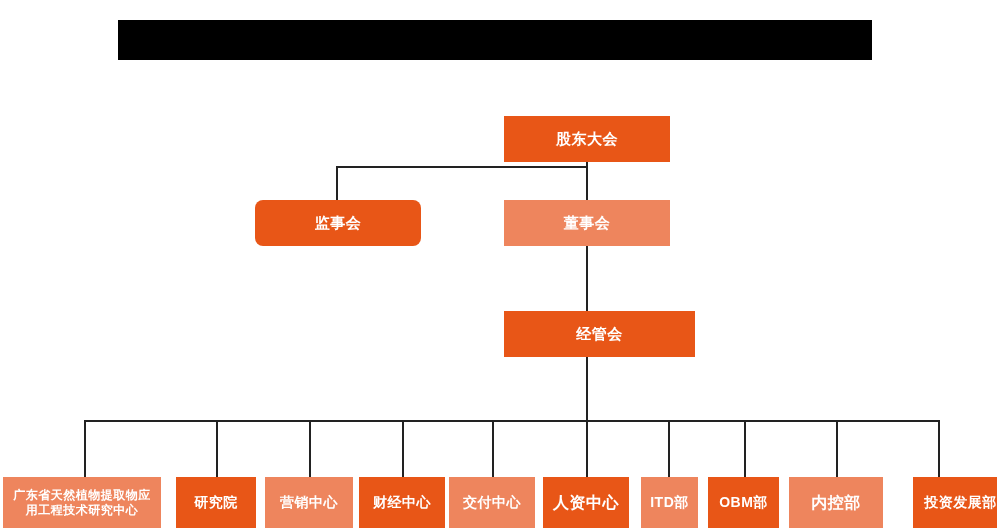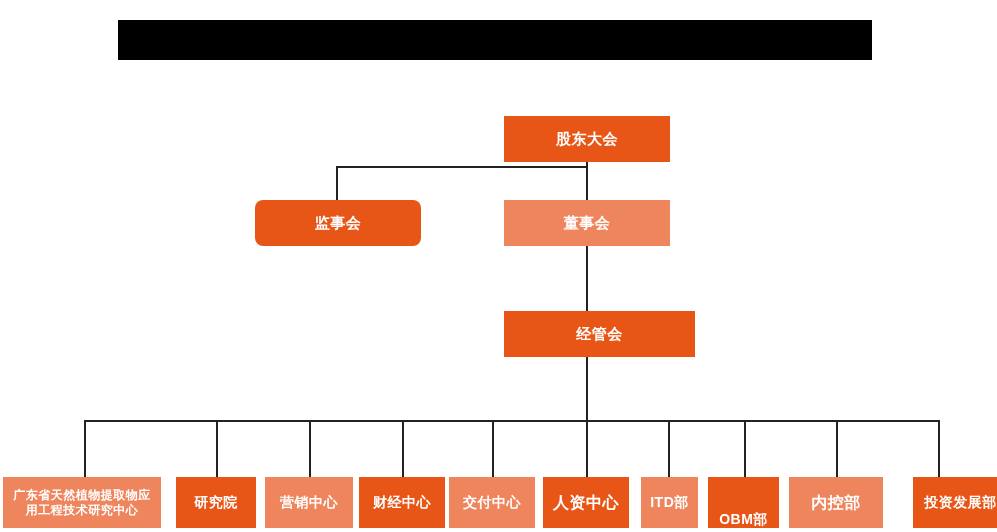--- a/index.html
+++ b/index.html
@@ -120,21 +120,21 @@
   </div>
 
   <div class="node deep" style="left:543px; top:477px; width:86px; height:51px; font-size:16px;">
     <span class="node-label">人资中心</span>
   </div>
 
   <div class="node light" style="left:641px; top:477px; width:57px; height:51px; font-size:14px;">
     <span class="node-label">ITD部</span>
   </div>
 
-  <div class="node deep" style="left:708px; top:477px; width:71px; height:51px; font-size:14px;align-items:flex-end;">
+  <div class="node deep" style="left:708px; top:477px; width:71px; height:51px; font-size:14px;">
     <span class="node-label">OBM部</span>
   </div>
 
   <div class="node light" style="left:789px; top:477px; width:94px; height:51px; font-size:16px;">
     <span class="node-label">内控部</span>
   </div>
 
   <div class="node deep" style="left:893px; top:477px; width:95px; height:51px; font-size:14px;margin-left:20px;">
     <span class="node-label">投资发展部</span>
   </div>

